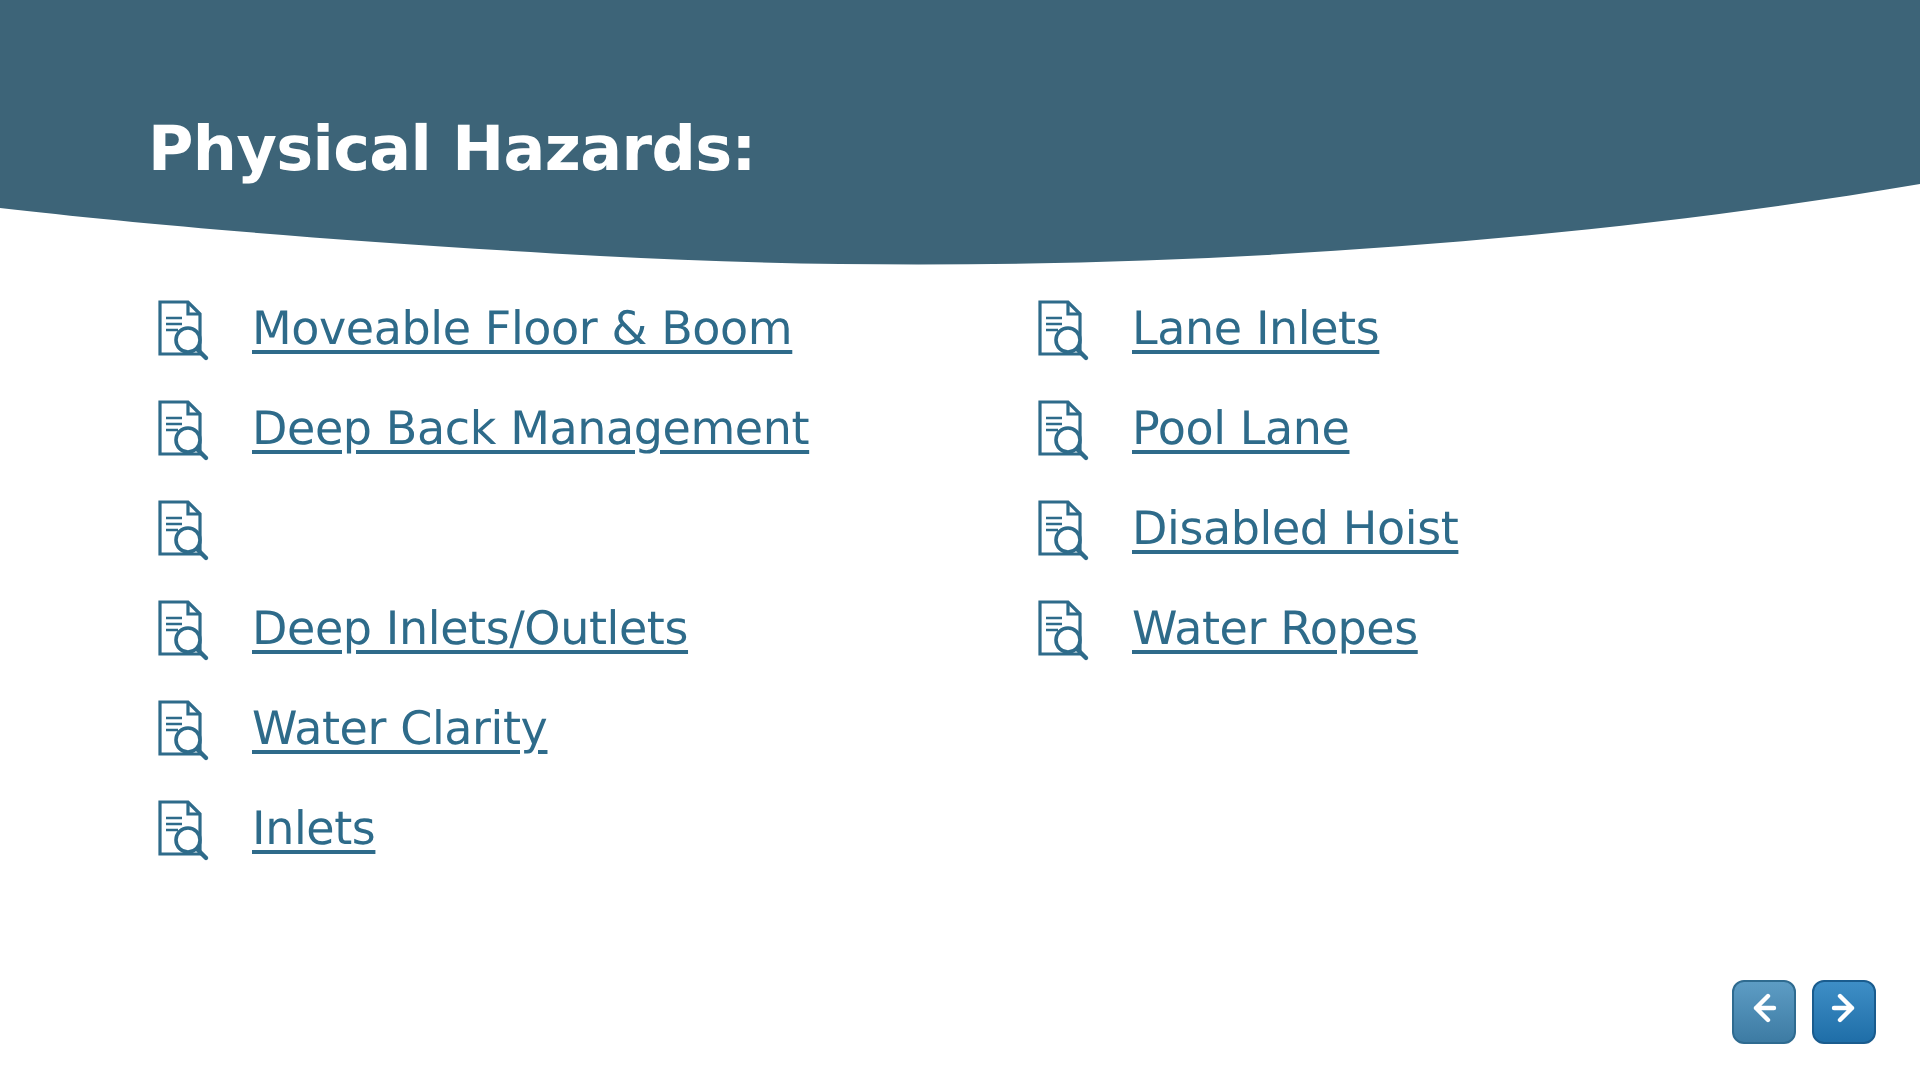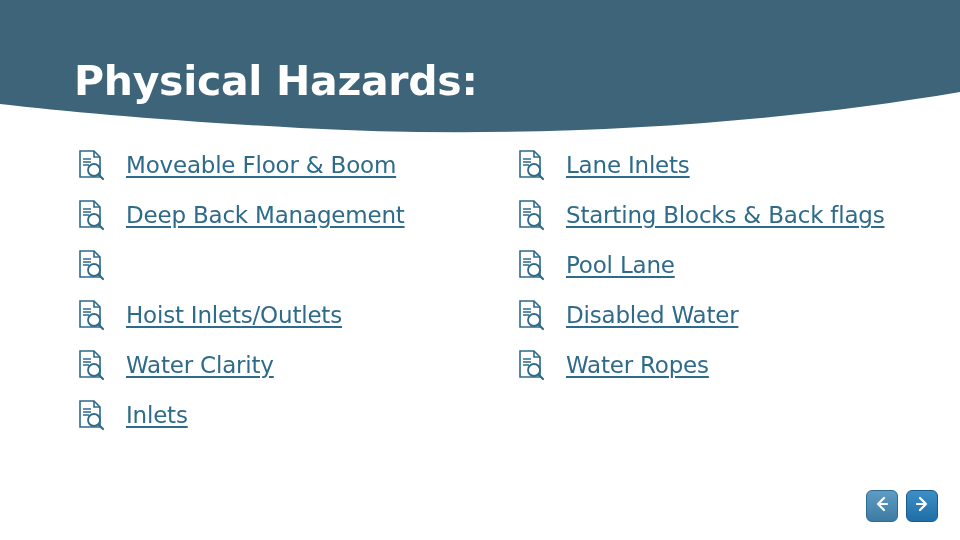--- a/index.html
+++ b/index.html
@@ -29,21 +29,21 @@
     overflow: hidden;
   }
   .header-band svg {
     display: block;
   }
   .slide-title {
     position: absolute;
     top: 57px;
     left: 74px;
     color: #ffffff;
-    font-size: 41px;
+    font-size: 31px;
     font-weight: bold;
     letter-spacing: -0.3px;
     font-family: "DejaVu Sans", sans-serif;
     white-space: nowrap;
   }
   .content {
     position: absolute;
     top: 140px;
     left: 0;
     width: 960px;
@@ -166,21 +166,21 @@
       <div class="item">
         <span class="doc-icon">
           <svg width="30" height="32" viewBox="0 0 30 32" xmlns="http://www.w3.org/2000/svg">
             <path d="M4 2 H18 L24 8 V28 H4 Z" fill="#ffffff" stroke="#2E6B8A" stroke-width="1.6"></path>
             <path d="M18 2 V8 H24" fill="none" stroke="#2E6B8A" stroke-width="1.6"></path>
             <path d="M7 10 H15 M7 13 H15 M7 16 H13" stroke="#2E6B8A" stroke-width="1.3"></path>
             <circle cx="18" cy="21" r="6" fill="#ffffff" stroke="#2E6B8A" stroke-width="1.8"></circle>
             <path d="M22.5 25.5 L27 30" stroke="#2E6B8A" stroke-width="2.2" stroke-linecap="round"></path>
           </svg>
         </span>
-        <span class="item-label">Hoist Inlets/Outlets</span>
+        <span class="item-label">Deep Inlets/Outlets</span>
       </div>
 
       <div class="item">
         <span class="doc-icon">
           <svg width="30" height="32" viewBox="0 0 30 32" xmlns="http://www.w3.org/2000/svg">
             <path d="M4 2 H18 L24 8 V28 H4 Z" fill="#ffffff" stroke="#2E6B8A" stroke-width="1.6"></path>
             <path d="M18 2 V8 H24" fill="none" stroke="#2E6B8A" stroke-width="1.6"></path>
             <path d="M7 10 H15 M7 13 H15 M7 16 H13" stroke="#2E6B8A" stroke-width="1.3"></path>
             <circle cx="18" cy="21" r="6" fill="#ffffff" stroke="#2E6B8A" stroke-width="1.8"></circle>
             <path d="M22.5 25.5 L27 30" stroke="#2E6B8A" stroke-width="2.2" stroke-linecap="round"></path>
@@ -212,32 +212,20 @@
             <path d="M4 2 H18 L24 8 V28 H4 Z" fill="#ffffff" stroke="#2E6B8A" stroke-width="1.6"></path>
             <path d="M18 2 V8 H24" fill="none" stroke="#2E6B8A" stroke-width="1.6"></path>
             <path d="M7 10 H15 M7 13 H15 M7 16 H13" stroke="#2E6B8A" stroke-width="1.3"></path>
             <circle cx="18" cy="21" r="6" fill="#ffffff" stroke="#2E6B8A" stroke-width="1.8"></circle>
             <path d="M22.5 25.5 L27 30" stroke="#2E6B8A" stroke-width="2.2" stroke-linecap="round"></path>
           </svg>
         </span>
         <span class="item-label">Lane Inlets</span>
       </div>
 
-      <div class="item">
-        <span class="doc-icon">
-          <svg width="30" height="32" viewBox="0 0 30 32" xmlns="http://www.w3.org/2000/svg">
-            <path d="M4 2 H18 L24 8 V28 H4 Z" fill="#ffffff" stroke="#2E6B8A" stroke-width="1.6"></path>
-            <path d="M18 2 V8 H24" fill="none" stroke="#2E6B8A" stroke-width="1.6"></path>
-            <path d="M7 10 H15 M7 13 H15 M7 16 H13" stroke="#2E6B8A" stroke-width="1.3"></path>
-            <circle cx="18" cy="21" r="6" fill="#ffffff" stroke="#2E6B8A" stroke-width="1.8"></circle>
-            <path d="M22.5 25.5 L27 30" stroke="#2E6B8A" stroke-width="2.2" stroke-linecap="round"></path>
-          </svg>
-        </span>
-        <span class="item-label">Starting Blocks &amp; Back flags</span>
-      </div>
 
       <div class="item">
         <span class="doc-icon">
           <svg width="30" height="32" viewBox="0 0 30 32" xmlns="http://www.w3.org/2000/svg">
             <path d="M4 2 H18 L24 8 V28 H4 Z" fill="#ffffff" stroke="#2E6B8A" stroke-width="1.6"></path>
             <path d="M18 2 V8 H24" fill="none" stroke="#2E6B8A" stroke-width="1.6"></path>
             <path d="M7 10 H15 M7 13 H15 M7 16 H13" stroke="#2E6B8A" stroke-width="1.3"></path>
             <circle cx="18" cy="21" r="6" fill="#ffffff" stroke="#2E6B8A" stroke-width="1.8"></circle>
             <path d="M22.5 25.5 L27 30" stroke="#2E6B8A" stroke-width="2.2" stroke-linecap="round"></path>
           </svg>
@@ -248,21 +236,21 @@
       <div class="item">
         <span class="doc-icon">
           <svg width="30" height="32" viewBox="0 0 30 32" xmlns="http://www.w3.org/2000/svg">
             <path d="M4 2 H18 L24 8 V28 H4 Z" fill="#ffffff" stroke="#2E6B8A" stroke-width="1.6"></path>
             <path d="M18 2 V8 H24" fill="none" stroke="#2E6B8A" stroke-width="1.6"></path>
             <path d="M7 10 H15 M7 13 H15 M7 16 H13" stroke="#2E6B8A" stroke-width="1.3"></path>
             <circle cx="18" cy="21" r="6" fill="#ffffff" stroke="#2E6B8A" stroke-width="1.8"></circle>
             <path d="M22.5 25.5 L27 30" stroke="#2E6B8A" stroke-width="2.2" stroke-linecap="round"></path>
           </svg>
         </span>
-        <span class="item-label">Disabled Water</span>
+        <span class="item-label">Disabled Hoist</span>
       </div>
 
       <div class="item">
         <span class="doc-icon">
           <svg width="30" height="32" viewBox="0 0 30 32" xmlns="http://www.w3.org/2000/svg">
             <path d="M4 2 H18 L24 8 V28 H4 Z" fill="#ffffff" stroke="#2E6B8A" stroke-width="1.6"></path>
             <path d="M18 2 V8 H24" fill="none" stroke="#2E6B8A" stroke-width="1.6"></path>
             <path d="M7 10 H15 M7 13 H15 M7 16 H13" stroke="#2E6B8A" stroke-width="1.3"></path>
             <circle cx="18" cy="21" r="6" fill="#ffffff" stroke="#2E6B8A" stroke-width="1.8"></circle>
             <path d="M22.5 25.5 L27 30" stroke="#2E6B8A" stroke-width="2.2" stroke-linecap="round"></path>

